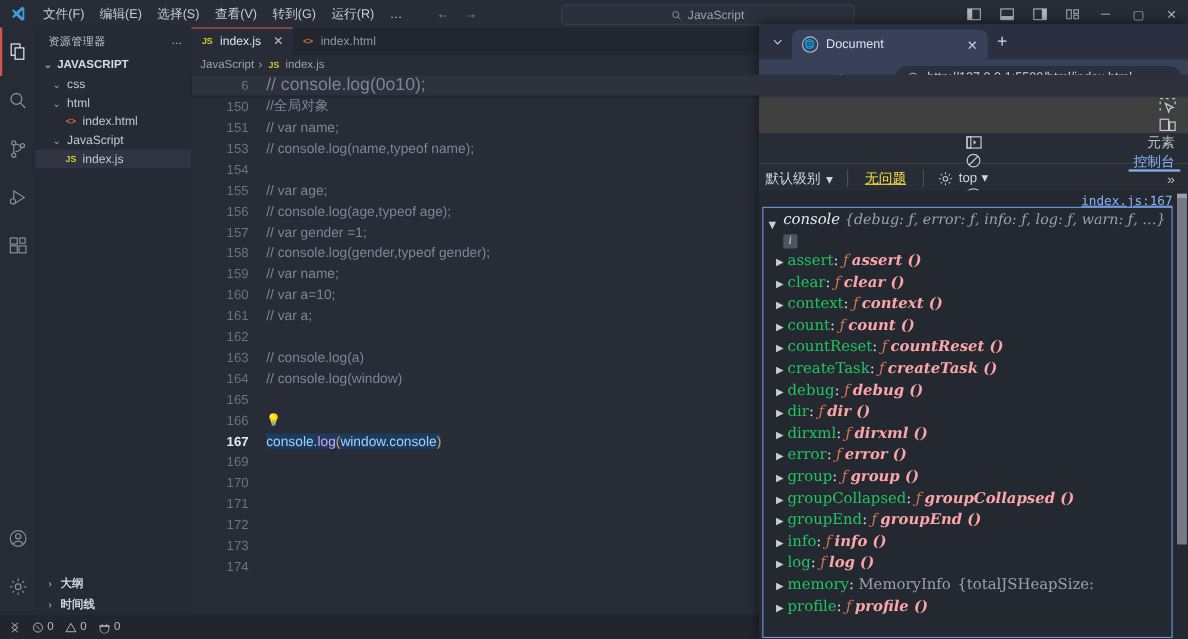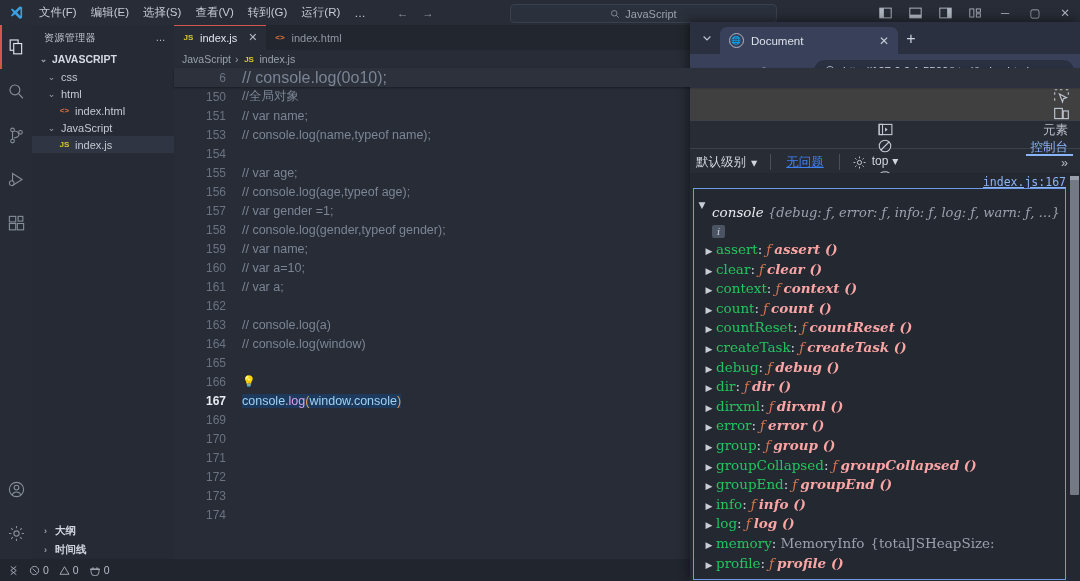--- a/index.html
+++ b/index.html
@@ -145,29 +145,29 @@
 
   .dt-filterbar { height: 27px; display: flex; align-items: center; gap: 0; padding: 0 4px; border-bottom: 1px solid #3b4049; flex-direction: column; }
   .dt-ctx { font-size: 12px; color: #d0d5de; display: flex; align-items: center; gap: 4px; padding: 0 6px; }
   .dt-filter {
     flex: 1; height: 19px; background: #3b414c; border-radius: 10px;
     display: flex; align-items: center; gap: 6px; padding: 0 10px; margin-left: 4px;
     font-size: 12px; color: #aab0bb;
   }
   .dt-levelbar { height: 26px; display: flex; align-items: center; gap: 0; padding: 0 6px; border-bottom: 1px solid #3b4049; font-size: 12.5px; color: #d0d5de; }
   .dt-lvl { display:flex; align-items:center; gap:5px; padding-right: 8px; }
-  .dt-noissue { padding: 0 10px; color: #3b82f6; text-decoration: underline; }
+  .dt-noissue { padding: 0 10px; color: #fde047; text-decoration: underline; }
 
   .console-body { position: absolute; left: 0; top: 85px; width: 390px; height: 408px; background: #242831; overflow: hidden; font-family: "DejaVu Serif", serif; }
   .src-link { position: absolute; right: 14px; top: 2px; font-size: 11.5px; color: #8ab4f8; text-decoration: underline; font-family: "DejaVu Sans Mono", monospace; }
   .obj-box { position: absolute; left: 3px; top: 15px; right: 14px; border: 1px solid #6f9ae8; padding: 2px 0 0 0; min-height: 392px; box-sizing: border-box; }
   .obj-head { display: flex; gap: 4px; padding: 0 2px 0 2px; }
   .tri { color: #c8cdd6; font-size: 9px; width: 12px; flex: none; text-align: center; padding-top: 9px; }
   .tri-r { color: #c8cdd6; font-size: 9px; width: 14px; flex: none; text-align: center; }
-  .obj-title { font-style: italic; font-size: 13.5px; color: #e6e9ef; line-height: 19px; margin-top: 12px; }
+  .obj-title { font-style: italic; font-size: 13.5px; color: #e6e9ef; line-height: 19px; }
   .obj-preview { color: #9ba2ad; font-style: italic; font-size: 13px; }
   .info-chip { display: inline-block; width: 13px; height: 13px; border-radius: 2px; background: #4a5463; color: #cdd3dd; font-size: 10px; font-style: italic; text-align: center; line-height: 13px; vertical-align: 1px; }
   .prop-row { display: flex; align-items: baseline; height: 19.6px; padding-left: 8px; font-size: 13.5px; }
   .pname { color: #22c55e; font-weight: normal; }
   .pcolon { color: #cdd3dd; margin-right: 4px; }
   .pfn { color: #d2754e; font-style: italic; margin-right: 3px; }
   .pval { color: #fca5a5; font-style: italic; font-weight: bold; }
   .pval-dim { color: #9aa1ad; font-style: normal; }
 
   .dt-scroll { position: absolute; right: 0px; top: 88px; width: 11px; height: 405px; }

